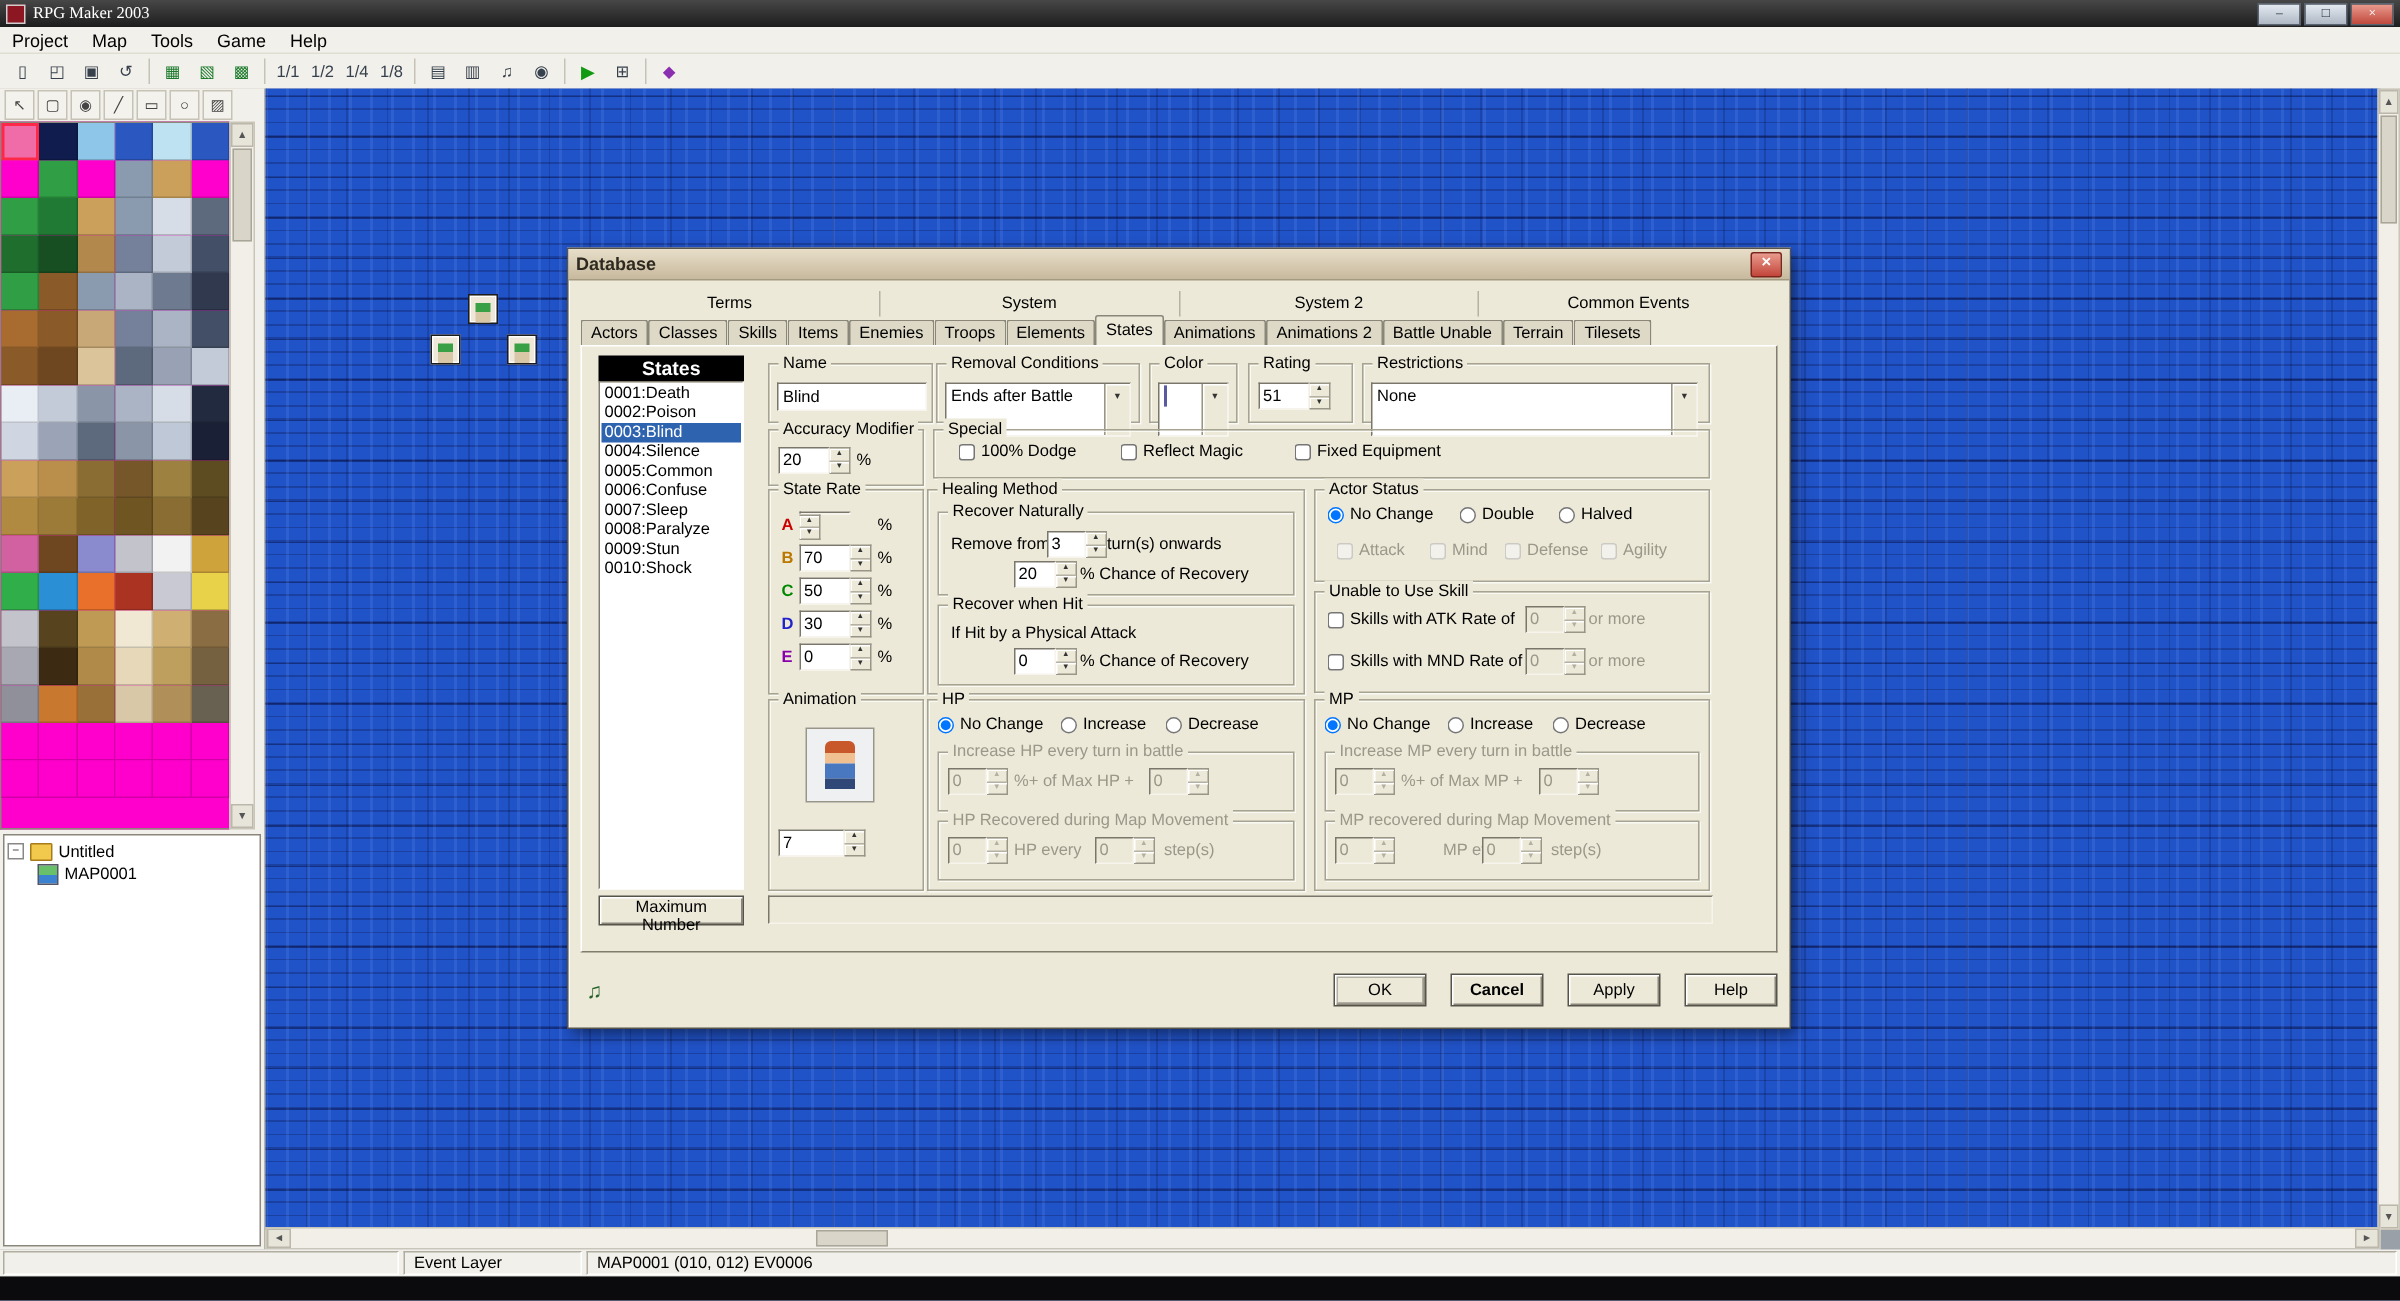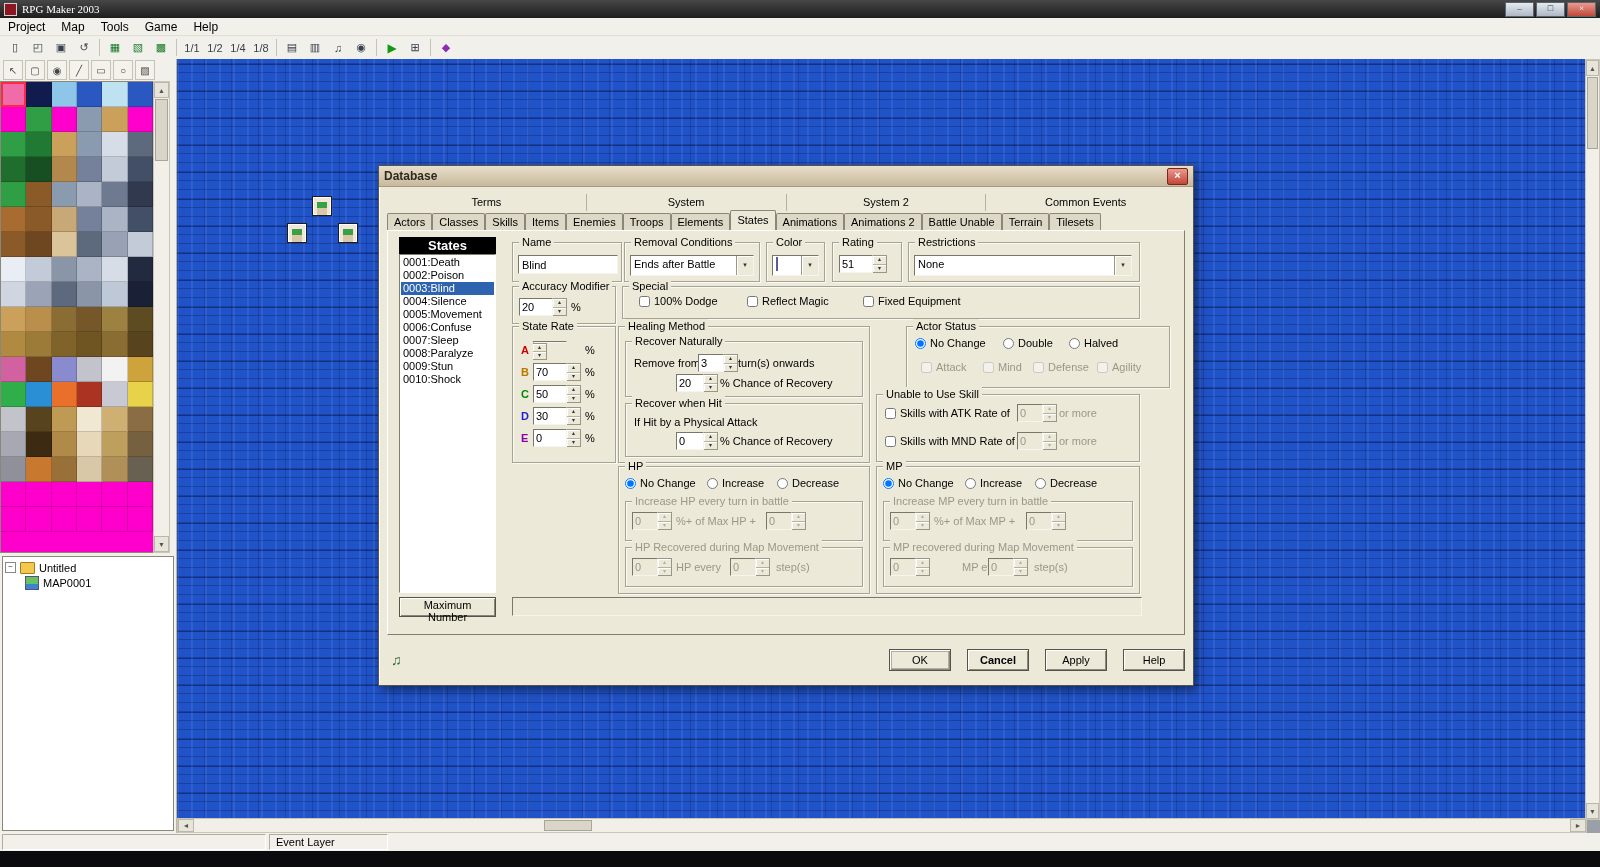--- a/index.html
+++ b/index.html
@@ -104,21 +104,21 @@
   .btn{background:#ece9d8;border:1px solid #55534a;box-shadow:inset 1px 1px 0 #fff, inset -1px -1px 0 #8a867a;
        font-size:11px;font-family:inherit;color:#000;}
   .btn.default{box-shadow:inset 1px 1px 0 #fff, inset -1px -1px 0 #8a867a, inset 0 0 0 2px rgba(0,0,0,.25);}
   .maxbtn{position:absolute;left:11px;top:366px;width:97px;height:20px;}
   .group{position:absolute;border:1px solid #a7a393;box-shadow:inset 1px 1px 0 rgba(255,255,255,.75), 1px 1px 0 rgba(255,255,255,.75);}
   .group>.gt{position:absolute;top:-8px;left:6px;background:#ece9d8;padding:0 3px;line-height:14px;white-space:nowrap;}
   .group.disabled>.gt{color:#9b978a;}
   .gray{color:#9b978a;}
   .tf{position:absolute;background:#fff;border:1px solid;border-color:#7a766a #f6f4ec #f6f4ec #7a766a;
       padding:1px 3px;font-size:11px;height:15px;font-family:inherit;box-sizing:content-box;}
-  .dd{position:absolute;display:flex;height:21px;background:#fff;border:1px solid;border-color:#7a766a #f6f4ec #f6f4ec #7a766a;box-sizing:border-box;}
+  .dd{position:absolute;display:flex;height:36px;background:#fff;border:1px solid;border-color:#7a766a #f6f4ec #f6f4ec #7a766a;box-sizing:border-box;}
   .ddtxt{flex:1;padding:1px 3px;line-height:15px;white-space:nowrap;overflow:hidden;}
   .ddbtn{width:16px;background:#ece9d8;border-left:1px solid #9a9687;box-shadow:inset 1px 1px 0 #fff;
          text-align:center;font-size:7px;line-height:17px;color:#333;}
   .swatch{width:100%;height:11px;margin-top:1px;background:#b9b9ef;border:1px solid #5a5aa0;box-sizing:border-box;}
   .spin{position:absolute;display:inline-flex;height:18px;}
   .sval{width:28px;background:#fff;border:1px solid;border-color:#7a766a #f6f4ec #f6f4ec #7a766a;
         padding:0 2px;line-height:16px;overflow:hidden;}
   .sbtns{width:14px;display:flex;flex-direction:column;border:1px solid #9a9687;border-left:none;background:#ece9d8;box-sizing:border-box;}
   .sbt{flex:1;font-size:6px;line-height:7px;text-align:center;color:#333;box-shadow:inset 1px 1px 0 #fff;}
   .sbt:first-child{border-bottom:1px solid #b5b1a3;}
@@ -351,20 +351,21 @@
   <div class="map-hscroll sb-track">
     <span class="sb-arrow">◄</span>
     <span class="sb-thumb"></span>
     <span class="sb-space"></span>
     <span class="sb-arrow">►</span>
   </div>
 
   <div class="statusbar">
     <span class="seg seg1"></span>
     <span class="seg seg2">Event Layer</span>
+    <span class="seg seg3">MAP0001 (010, 012) EV0006</span>
   </div>
   <div class="bottomstrip"></div>
 
   <div class="dlg">
     <div class="dlg-title">
       <span>Database</span>
       <span class="dlg-close">×</span>
     </div>
 
     <div class="tabs1">
@@ -389,21 +390,21 @@
       <span class="tab2">Tilesets</span>
     </div>
 
     <div class="panel">
       <div class="lhead">States</div>
       <div class="listbox">
         <div class="li">0001:Death</div>
         <div class="li">0002:Poison</div>
         <div class="li sel">0003:Blind</div>
         <div class="li">0004:Silence</div>
-        <div class="li">0005:Movement</div>
+        <div class="li">0005:Common</div>
         <div class="li">0006:Confuse</div>
         <div class="li">0007:Sleep</div>
         <div class="li">0008:Paralyze</div>
         <div class="li">0009:Stun</div>
         <div class="li">0010:Shock</div>
       </div>
       <button class="btn maxbtn">Maximum Number</button>
 
       <div class="group" style="left:124px;top:11px;width:108px;height:38px;">
         <span class="gt">Name</span>
@@ -546,21 +547,21 @@
               <span class="sval" style="width:22px;">0</span>
               <span class="sbtns">
                 <span class="sbt">▴</span>
                 <span class="sbt">▾</span>
               </span>
             </span>
           <span class="lbl" style="left:94px;top:31px;">% Chance of Recovery</span>
         </div>
       </div>
 
-      <div class="group" style="left:488px;top:95px;width:262px;height:60px;margin-left:30px;">
+      <div class="group" style="left:488px;top:95px;width:262px;height:60px;">
         <span class="gt">Actor Status</span>
         <label class="rdrow" style="left:8px;top:10px;">
           <input type="radio" name="actorstatus" checked="" style="">
             <span>No Change</span>
         </label>
         <label class="rdrow" style="left:96px;top:10px;">
           <input type="radio" name="actorstatus" style="">
             <span>Double</span>
         </label>
         <label class="rdrow" style="left:162px;top:10px;">
@@ -606,20 +607,38 @@
         <span class="spin disabled" style="left:140px;top:37px;">
             <span class="sval" style="width:20px;">0</span>
             <span class="sbtns">
               <span class="sbt">▴</span>
               <span class="sbt">▾</span>
             </span>
           </span>
         <span class="lbl gray" style="left:182px;top:40px;">or more</span>
       </div>
 
+      <div class="group" style="left:124px;top:235px;width:102px;height:126px;">
+        <span class="gt">Animation</span>
+        <div class="spritebox">
+          <div class="sprite">
+            <div class="hair"></div>
+              <div class="face"></div>
+              <div class="body"></div>
+              <div class="legs"></div>
+          </div>
+        </div>
+        <span class="spin" style="left:6px;top:86px;">
+            <span class="sval" style="width:38px;">7</span>
+            <span class="sbtns">
+              <span class="sbt">▴</span>
+              <span class="sbt">▾</span>
+            </span>
+          </span>
+      </div>
 
       <div class="group" style="left:230px;top:235px;width:250px;height:126px;">
         <span class="gt">HP</span>
         <label class="rdrow" style="left:6px;top:10px;">
           <input type="radio" name="hpmode" checked="" style="">
             <span>No Change</span>
         </label>
         <label class="rdrow" style="left:88px;top:10px;">
           <input type="radio" name="hpmode" style="">
             <span>Increase</span>

